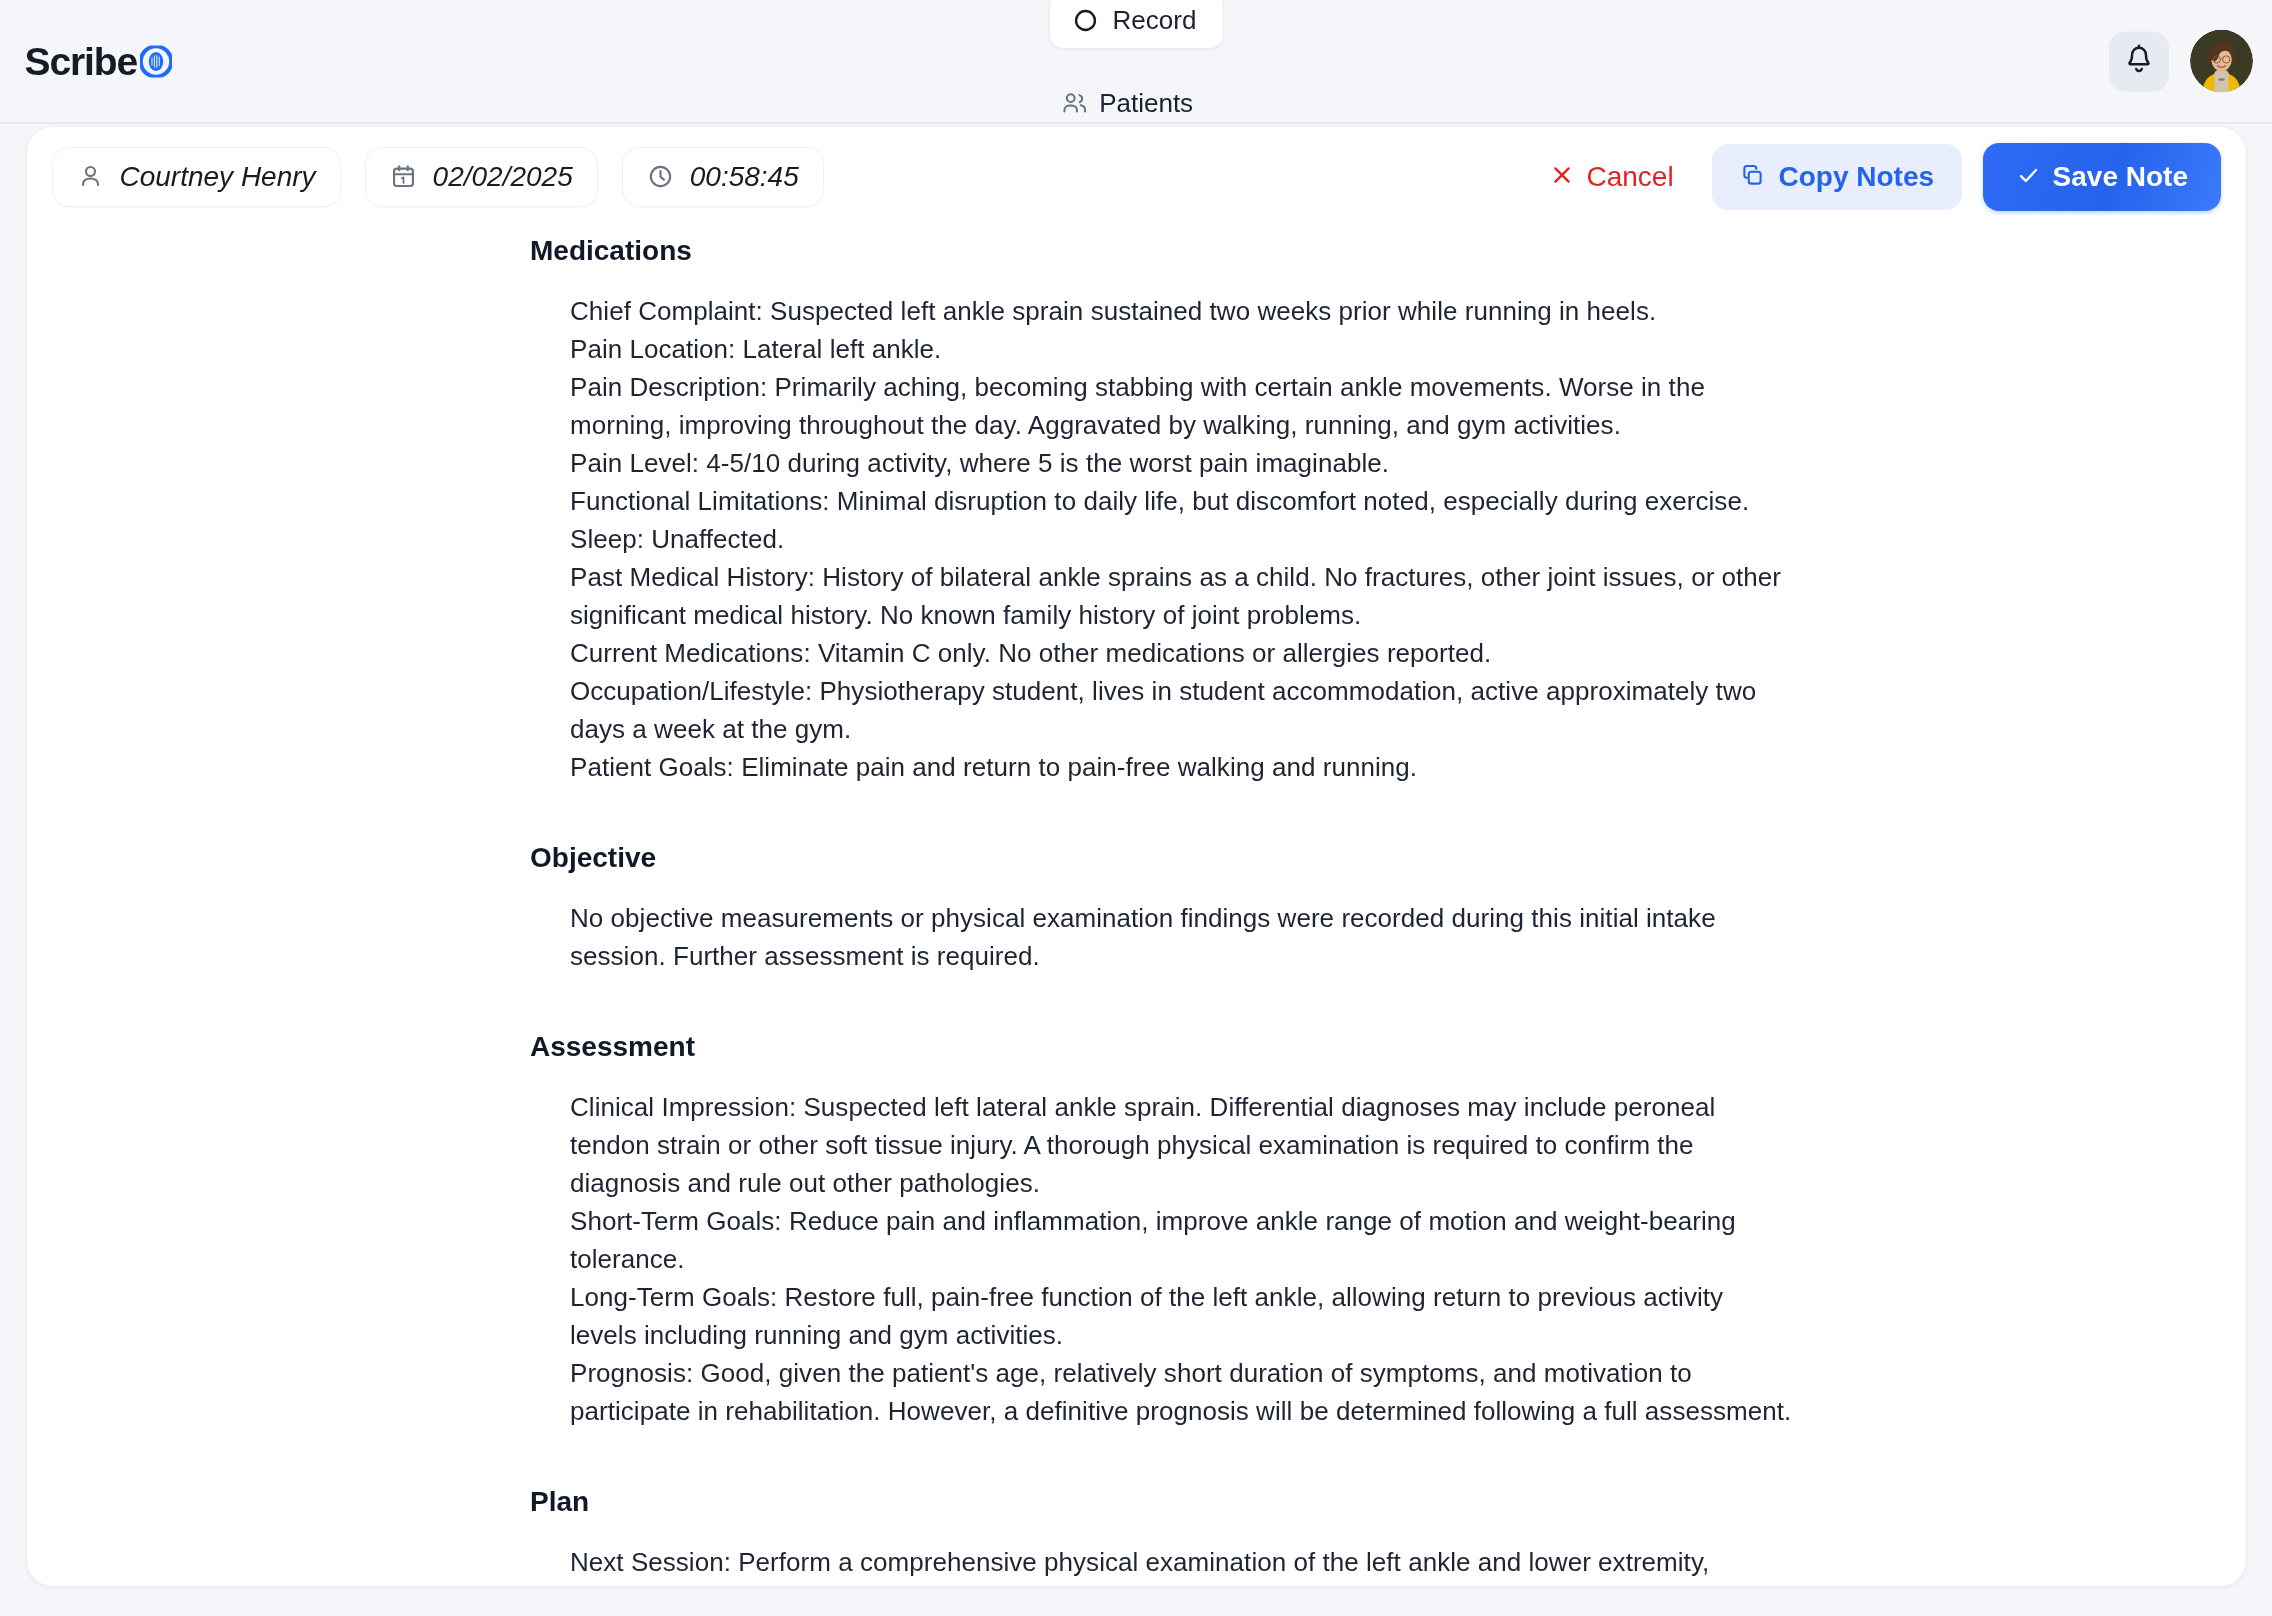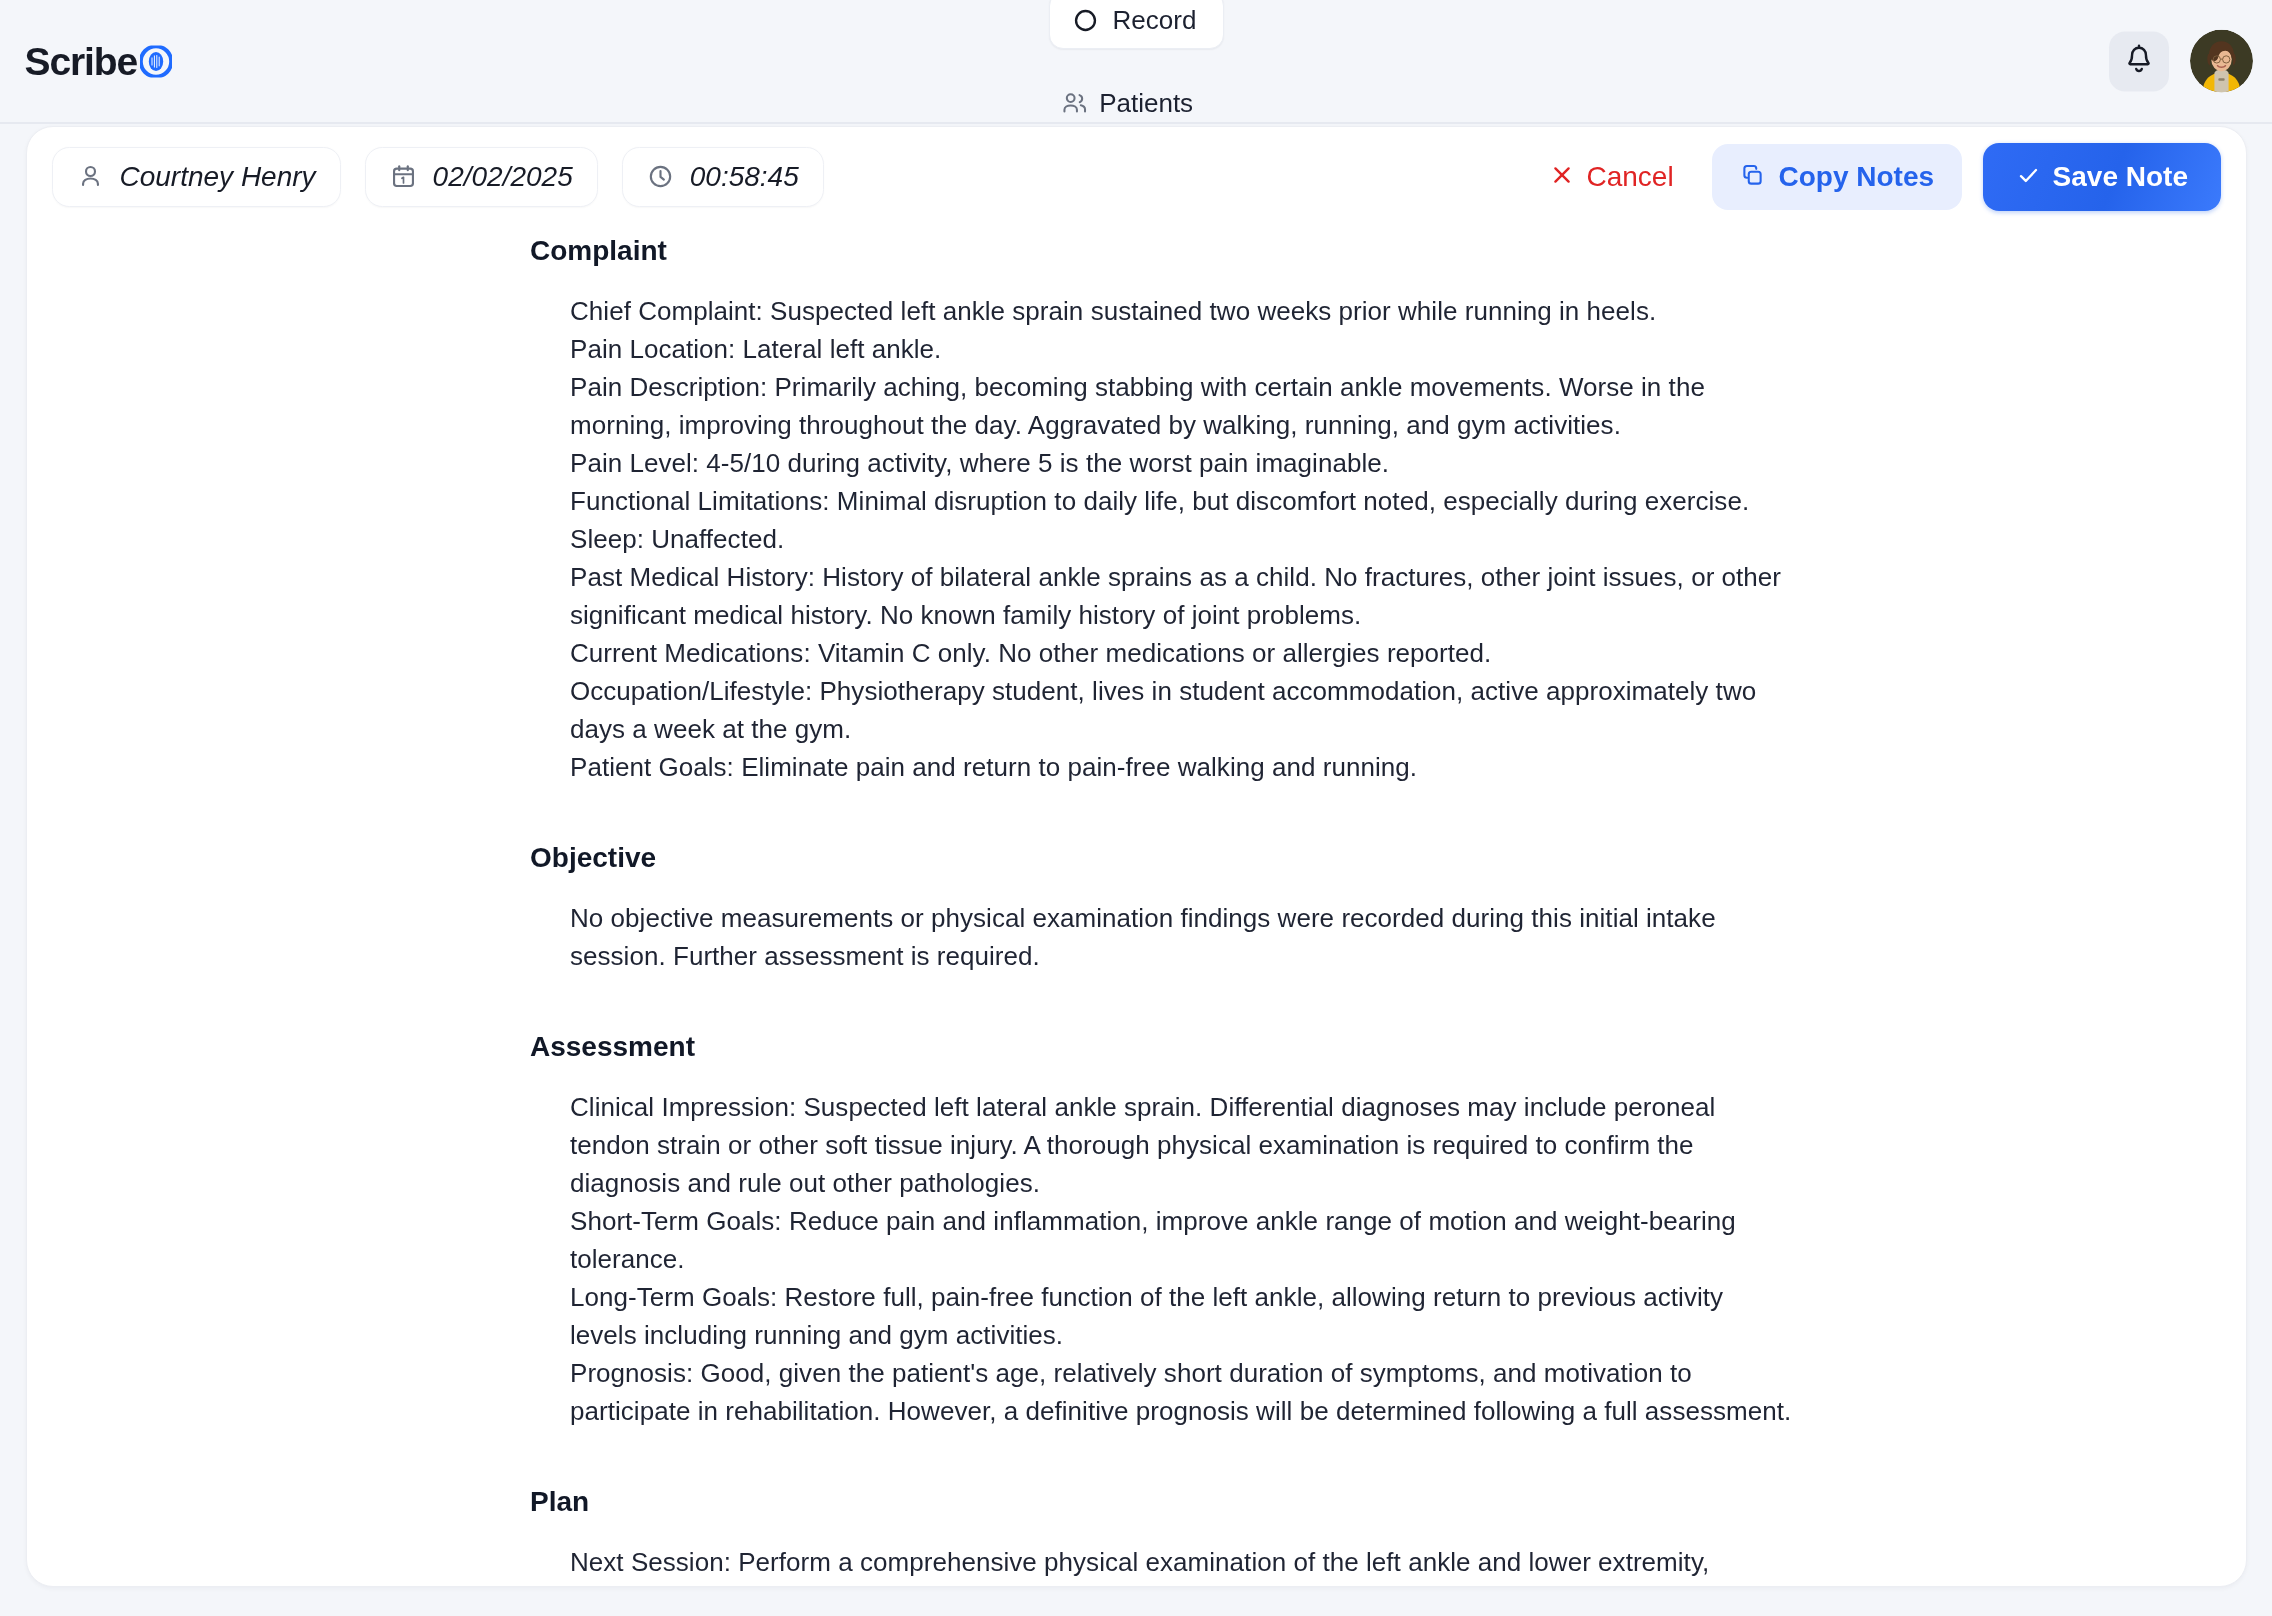--- a/index.html
+++ b/index.html
@@ -398,21 +398,21 @@
           </svg>
         </span>
         <span class="lbl">Save Note</span>
       </button>
     </div>
   </div>
 
   <div class="note-scroll">
     <article class="note-body">
         <section class="note-section">
-          <h2 class="sec-title">Complaint</h2>
+          <h2 class="sec-title">Medications</h2>
           <p class="note-p">Chief Complaint: Suspected left ankle sprain sustained two weeks prior while running in heels.</p>
           <p class="note-p">Pain Location: Lateral left ankle.</p>
           <p class="note-p">Pain Description: Primarily aching, becoming stabbing with certain ankle movements.  Worse in the morning, improving throughout the day. Aggravated by walking, running, and gym activities.</p>
           <p class="note-p">Pain Level: 4-5/10 during activity, where 5 is the worst pain imaginable.</p>
           <p class="note-p">Functional Limitations: Minimal disruption to daily life, but discomfort noted, especially during exercise.</p>
           <p class="note-p">Sleep: Unaffected.</p>
           <p class="note-p">Past Medical History: History of bilateral ankle sprains as a child. No fractures, other joint issues, or other significant medical history. No known family history of joint problems.</p>
           <p class="note-p">Current Medications: Vitamin C only. No other medications or allergies reported.</p>
           <p class="note-p">Occupation/Lifestyle: Physiotherapy student, lives in student accommodation, active approximately two days a week at the gym.</p>
           <p class="note-p">Patient Goals: Eliminate pain and return to pain-free walking and running.</p>

